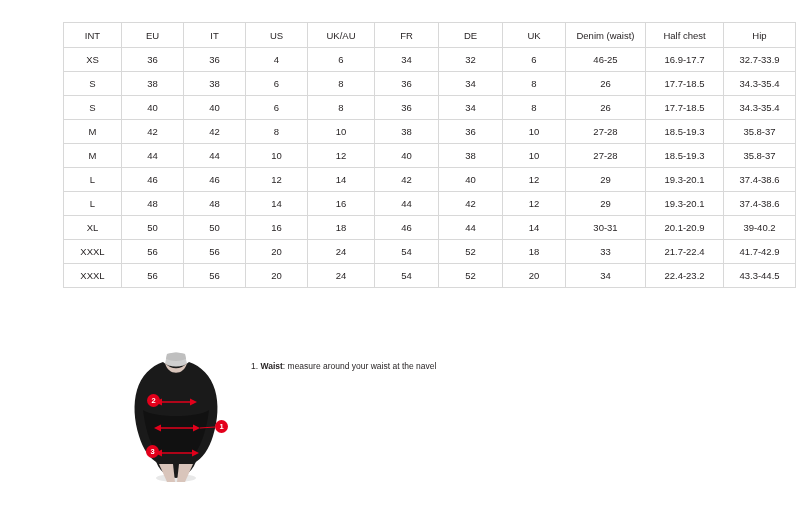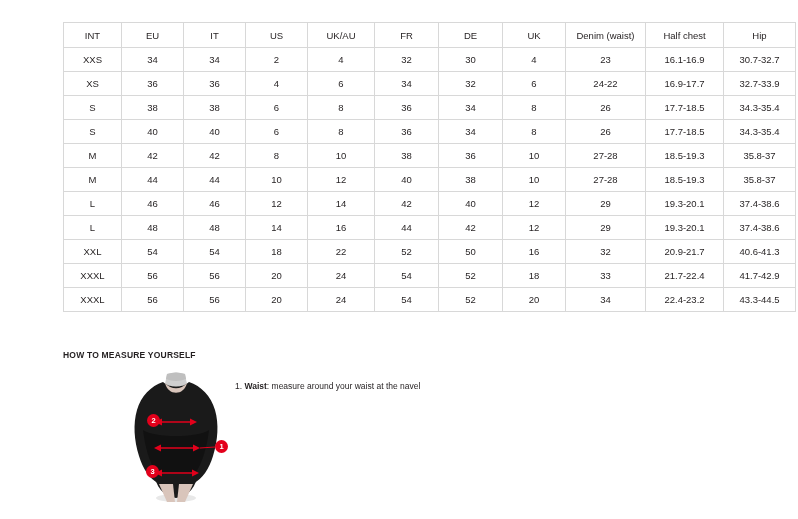--- a/index.html
+++ b/index.html
@@ -84,21 +84,21 @@
     display: flex;
     align-items: flex-start;
   }
   .figure {
     position: relative;
     width: 160px;
     height: 135px;
     flex: 0 0 160px;
   }
   .notes {
-    margin-left: 12px;
+    margin-left: 28px;
     padding-top: 10px;
     text-align: right;
   }
   .note {
     font-size: 8.5px;
     line-height: 1.45;
     color: #231f20;
     margin-bottom: 12px;
     white-space: nowrap;
   }
@@ -152,42 +152,29 @@
           <th>FR</th>
           <th>DE</th>
           <th>UK</th>
           <th class="left-cell">Denim (waist)</th>
           <th class="left-cell">Half chest</th>
           <th class="left-cell">Hip</th>
         </tr>
       </thead>
       <tbody>
         <tr>
-          <td>XXS</td>
-          <td>34</td>
-          <td>34</td>
-          <td>2</td>
-          <td>4</td>
-          <td>32</td>
-          <td>30</td>
-          <td>4</td>
-          <td>23</td>
-          <td class="left-cell">16.1-16.9</td>
-          <td class="left-cell">30.7-32.7</td>
-        </tr>
-        <tr>
           <td>XS</td>
           <td>36</td>
           <td>36</td>
           <td>4</td>
           <td>6</td>
           <td>34</td>
           <td>32</td>
           <td>6</td>
-          <td>24-22</td>
+          <td>46-25</td>
           <td class="left-cell">16.9-17.7</td>
           <td class="left-cell">32.7-33.9</td>
         </tr>
         <tr>
           <td>S</td>
           <td>38</td>
           <td>38</td>
           <td>6</td>
           <td>8</td>
           <td>36</td>
@@ -256,31 +243,31 @@
           <td>14</td>
           <td>16</td>
           <td>44</td>
           <td>42</td>
           <td>12</td>
           <td>29</td>
           <td class="left-cell">19.3-20.1</td>
           <td class="left-cell">37.4-38.6</td>
         </tr>
         <tr>
-          <td>XXL</td>
-          <td>54</td>
-          <td>54</td>
-          <td>18</td>
-          <td>22</td>
-          <td>52</td>
+          <td>XL</td>
+          <td>50</td>
           <td>50</td>
           <td>16</td>
-          <td>32</td>
-          <td class="left-cell">20.9-21.7</td>
-          <td class="left-cell">40.6-41.3</td>
+          <td>18</td>
+          <td>46</td>
+          <td>44</td>
+          <td>14</td>
+          <td>30-31</td>
+          <td class="left-cell">20.1-20.9</td>
+          <td class="left-cell">39-40.2</td>
         </tr>
         <tr>
           <td>XXXL</td>
           <td>56</td>
           <td>56</td>
           <td>20</td>
           <td>24</td>
           <td>54</td>
           <td>52</td>
           <td>18</td>
@@ -299,21 +286,20 @@
           <td>20</td>
           <td>34</td>
           <td class="left-cell">22.4-23.2</td>
           <td class="left-cell">43.3-44.5</td>
         </tr>
       </tbody>
     </table>
   </div>
 
   <div class="howto">
-    <div class="howto-title">HOW TO MEASURE YOURSELF</div>
 
     <div class="howto-body">
 
       <div class="figure">
         <svg class="fig-svg" width="160" height="135" viewBox="0 0 160 135">
 
           <g>
 
             <ellipse cx="113" cy="128" rx="20" ry="4" fill="#e8e8e8"></ellipse>
 

